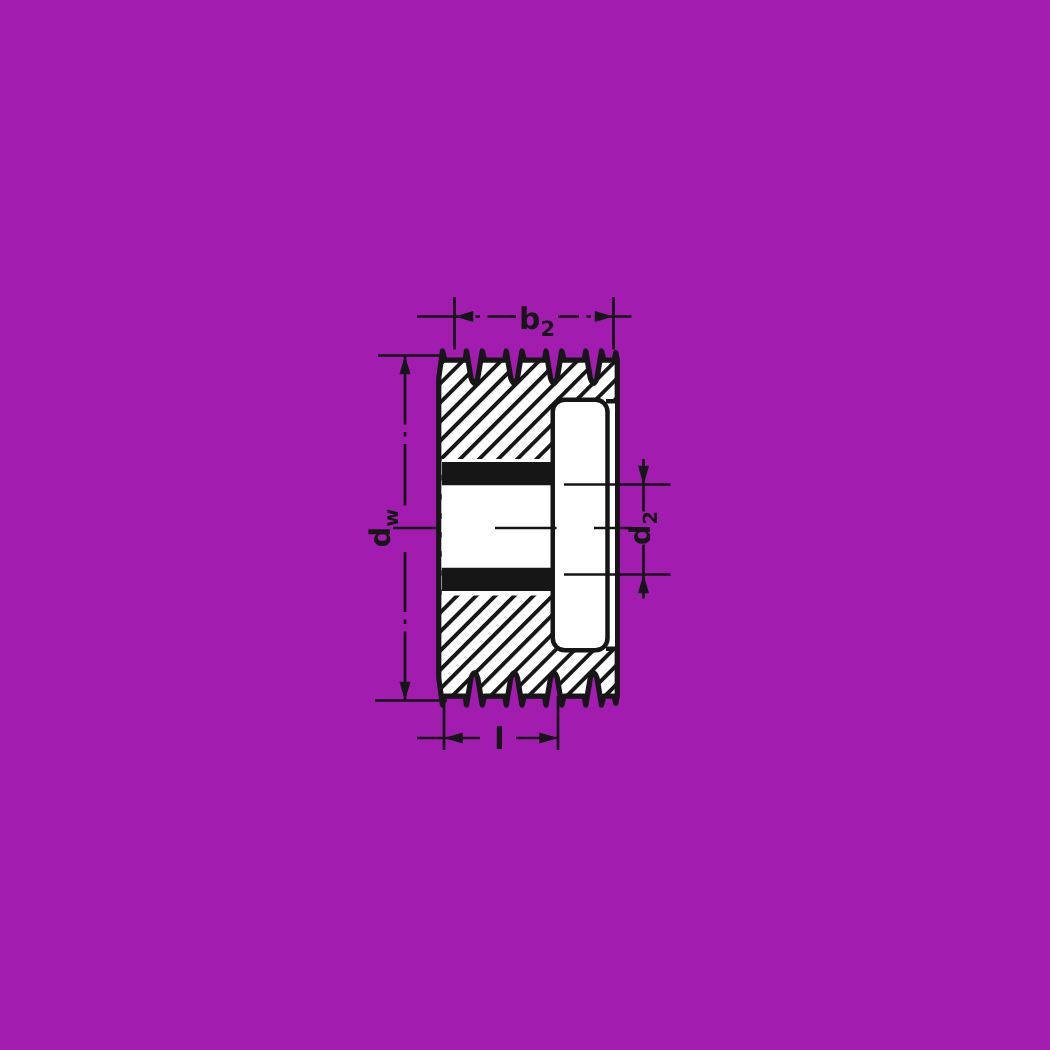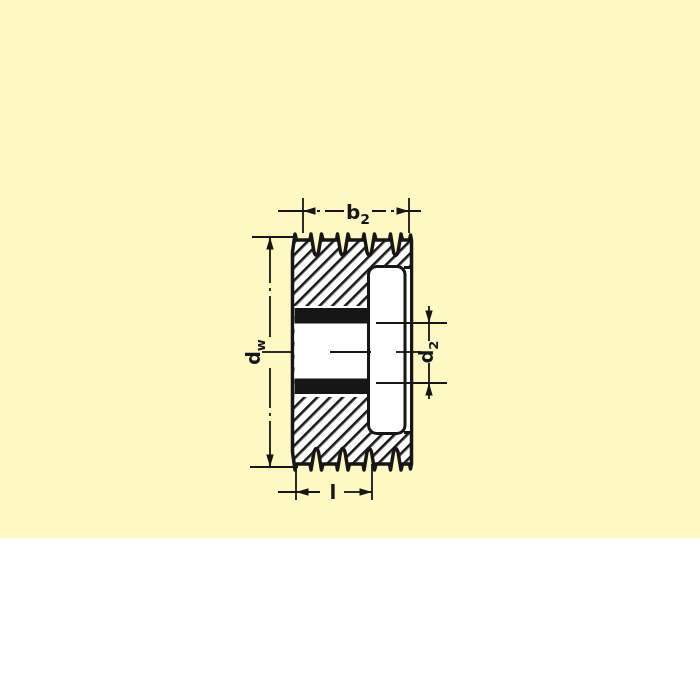--- a/index.html
+++ b/index.html
@@ -3,22 +3,22 @@
 <meta charset="utf-8">
 <style>
   html, body {
     margin: 0;
     padding: 0;
     background: #ffffff;
   }
   .canvas {
     position: relative;
     width: 700px;
-    height: 538px;
-    background: #fef9c3;
+    height: 700px;
+    background: #a21caf;
     overflow: hidden;
     font-family: "DejaVu Sans", sans-serif;
   }
   svg text {
     font-family: "DejaVu Sans", sans-serif;
     font-weight: bold;
     fill: #161616;
   }
 </style>
 </head>

